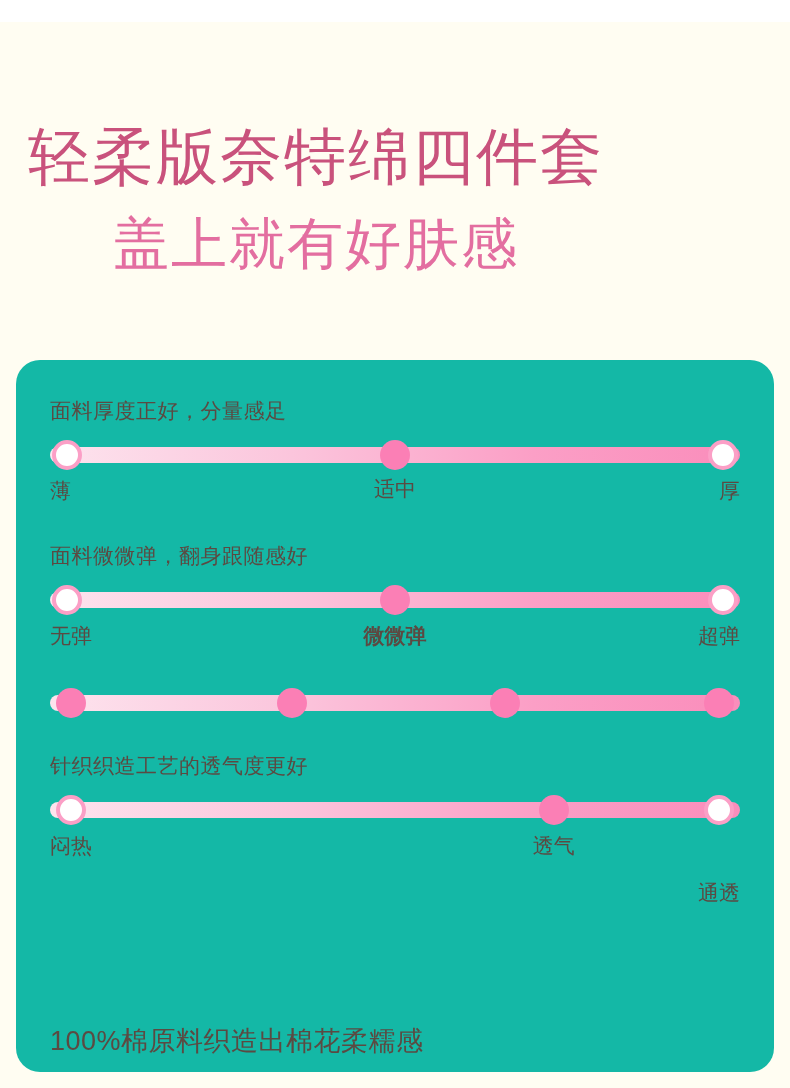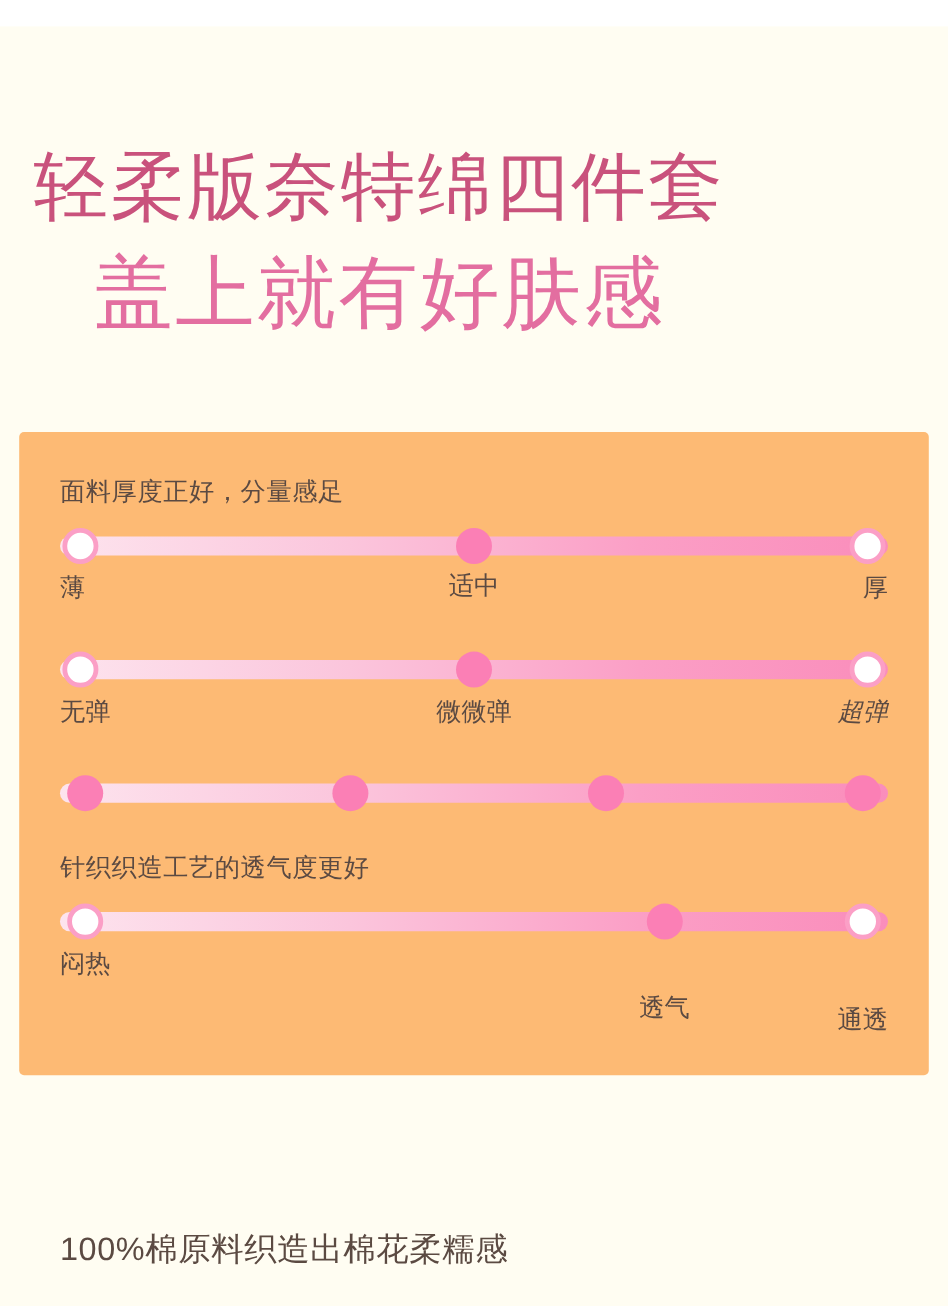--- a/index.html
+++ b/index.html
@@ -36,35 +36,35 @@
     text-align: center;
   }
   .title-line1 {
     font-size: 62px;
     line-height: 78px;
     color: #c9527c;
     letter-spacing: 2px;
     font-weight: normal;
   }
   .title-line2 {
-    font-size: 66px;
+    font-size: 56px;
     line-height: 72px;
     color: #e36ea0;
     letter-spacing: 2px;
     font-weight: normal;
     margin-top: 12px;
   }
   .card {
     position: absolute;
     top: 360px;
     left: 16px;
     width: 758px;
-    height: 536px;
-    background: #fdba74;
-    border-radius: 4px;
+    height: 712px;
+    background: #14b8a6;
+    border-radius: 24px;
   }
   .sliders {
     position: absolute;
     top: 38px;
     left: 34px;
     width: 690px;
   }
   .slider-group {
     margin-bottom: 35px;
     position: relative;
@@ -156,30 +156,31 @@
             <div class="knob solid" style="left: 50%;"></div>
             <div class="knob hollow" style="left: 97.5%;"></div>
           </div>
           <div class="labels">
             <span class="edge-left" style="left: 0%;">薄</span>
             <span style="left: 50%; font-family: Liberation Mono, monospace;">适中</span>
             <span class="edge-right" style="left: 100%;">厚</span>
           </div>
         </div>
         <div class="slider-group">
+          <div class="slider-caption">面料微微弹，翻身跟随感好</div>
           <div class="track-wrap">
             <div class="track"></div>
             <div class="knob hollow" style="left: 2.5%;"></div>
             <div class="knob solid" style="left: 50%;"></div>
             <div class="knob hollow" style="left: 97.5%;"></div>
           </div>
           <div class="labels">
             <span class="edge-left" style="left: 0%;">无弹</span>
-            <span style="left: 50%;">微微弹</span>
-            <span class="edge-right" style="left: 100%; font-style: italic;">超弹</span>
+            <span style="left: 50%; font-weight: bold;">微微弹</span>
+            <span class="edge-right" style="left: 100%;">超弹</span>
           </div>
         </div>
         <div class="slider-group">
           <div class="track-wrap">
             <div class="track"></div>
             <div class="knob solid" style="left: 3%;"></div>
             <div class="knob solid" style="left: 35%;"></div>
             <div class="knob solid" style="left: 66%;"></div>
             <div class="knob solid" style="left: 97%;"></div>
           </div>
@@ -187,21 +188,21 @@
         <div class="slider-group">
           <div class="slider-caption">针织织造工艺的透气度更好</div>
           <div class="track-wrap">
             <div class="track"></div>
             <div class="knob hollow" style="left: 3%;"></div>
             <div class="knob solid" style="left: 73%;"></div>
             <div class="knob hollow" style="left: 97%;"></div>
           </div>
           <div class="labels">
             <span class="edge-left" style="left: 0%;">闷热</span>
-            <span style="left: 73%; margin-top: 37px;">透气</span>
+            <span style="left: 73%;">透气</span>
             <span class="edge-right" style="left: 100%; margin-top: 47px;">通透</span>
           </div>
         </div>
       </div>
     <div class="bottom-caption">100%棉原料织造出棉花柔糯感</div>
   </div>
 
 </div>
 
 </body></html>

